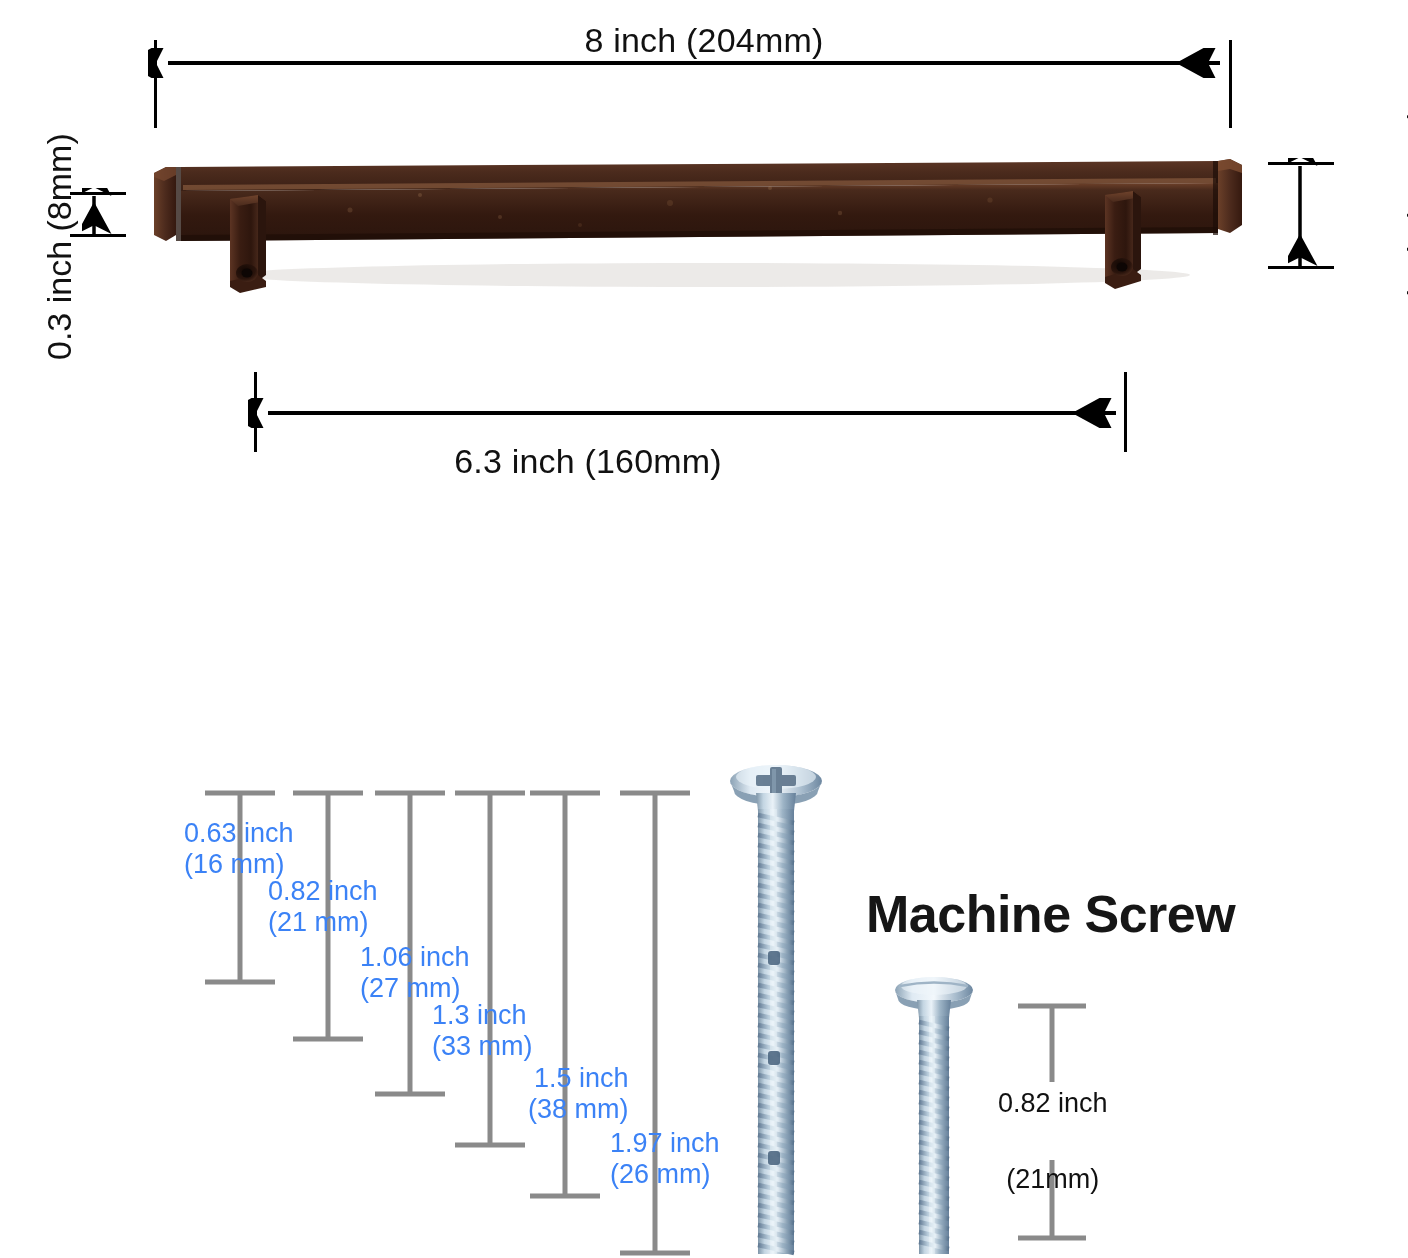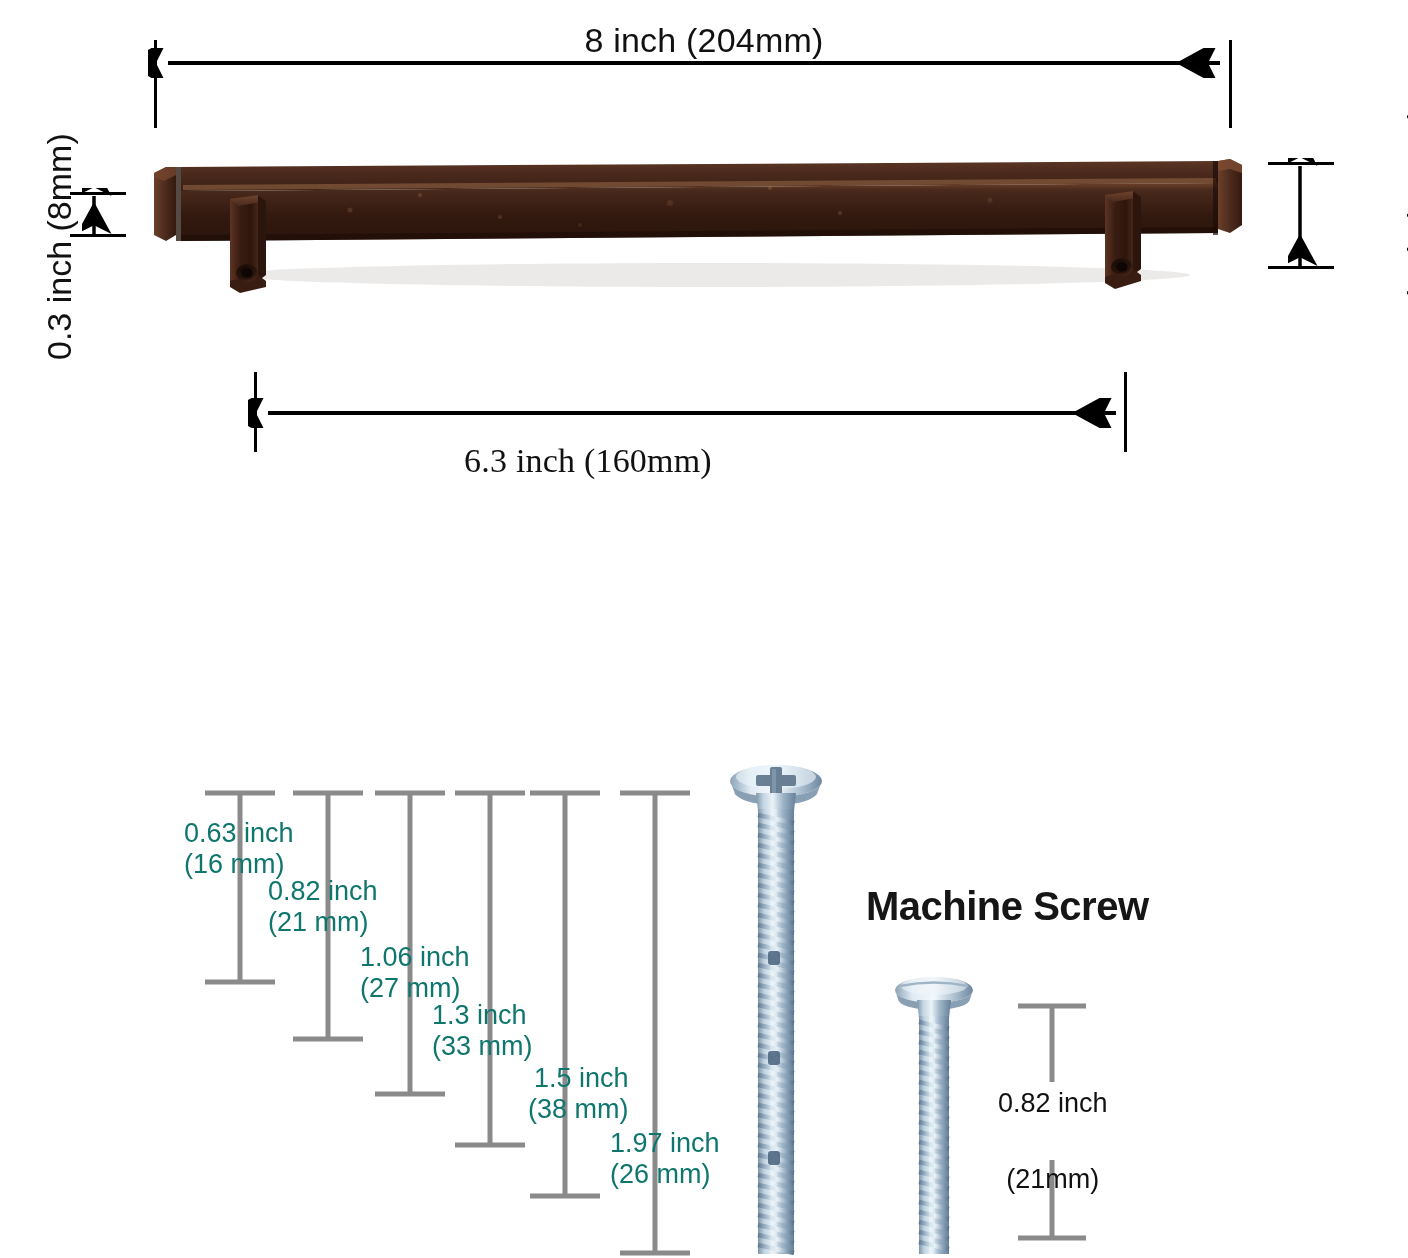--- a/index.html
+++ b/index.html
@@ -13,21 +13,21 @@
   .ext{background:#000;position:absolute;width:3px;}
   .exth{background:#000;position:absolute;height:3px;}
 
   
   #top-dim-label{
     left:0;top:2px;width:1408px;text-align:center;
     font-size:34px;letter-spacing:.2px;margin-top:19px;
   }
   #bottom-dim-label{
     left:0;top:442px;width:1176px;text-align:center;
-    font-size:34px;letter-spacing:.2px;font-family:Liberation Serif, serif;
+    font-size:34px;letter-spacing:.2px;
   }
 
   
   .vlabel{
     position:absolute;font-size:34px;white-space:nowrap;
     transform-origin:left top;
   }
   #left-vlabel{
     left:40px;top:360px;
     transform:rotate(-90deg);
@@ -36,29 +36,29 @@
     left:1400px;top:372px;
     transform:rotate(-90deg);
   }
 
   
   #handle-wrap{left:150px;top:155px;width:1100px;height:150px;position:absolute;}
 
   
   #ladder{position:absolute;left:0;top:0;width:1408px;height:1258px;pointer-events:none;}
   .lad-label{
-    position:absolute;font-size:27px;line-height:1.14;color:#0f766e;
+    position:absolute;font-size:27px;line-height:1.14;color:#3b82f6;
     white-space:nowrap;font-weight:400;
   }
   .lad-label .l2{display:block;}
 
   
   #machine-screw-label{
     position:absolute;left:866px;top:884px;
-    font-size:40px;font-weight:700;letter-spacing:-0.5px;color:#161616;
+    font-size:52px;font-weight:700;letter-spacing:-0.5px;color:#161616;
   }
   #short-screw-dim-label{
     position:absolute;left:998px;top:1088px;
     font-size:27px;line-height:1.14;text-align:center;color:#111;white-space:nowrap;
   }
   #short-screw-dim-label .l2{display:block;margin-top:45px;}
 </style>
 </head>
 <body>
 

